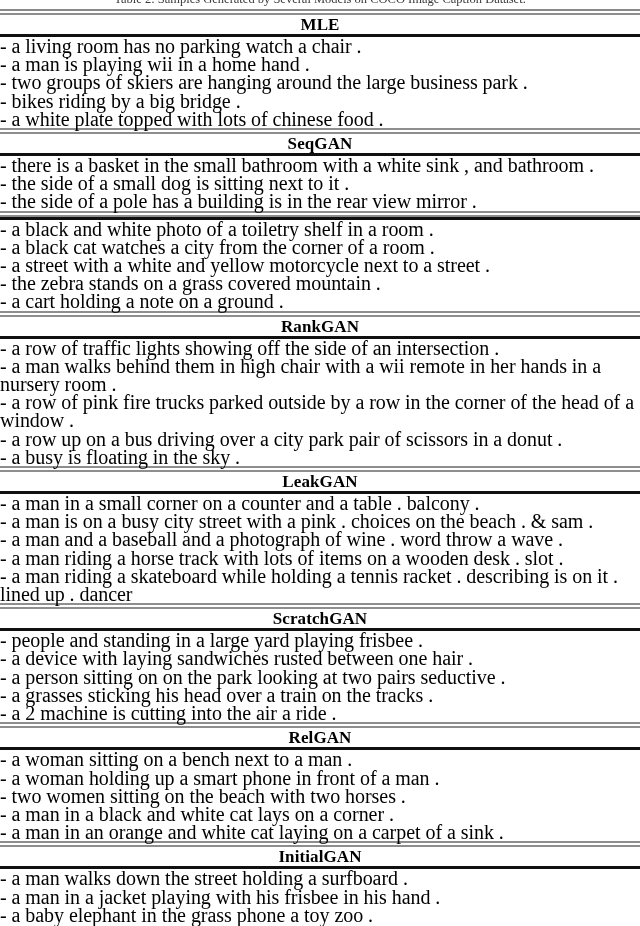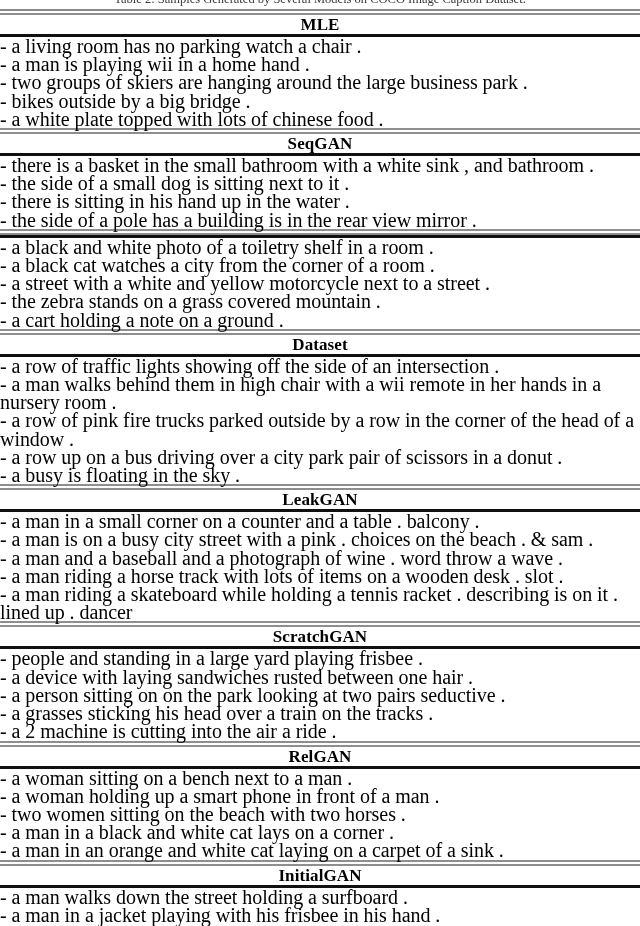--- a/index.html
+++ b/index.html
@@ -120,21 +120,21 @@
       <tr>
         <td class="sample-line">- a living room has no parking watch a chair .</td>
       </tr>
       <tr>
         <td class="sample-line">- a man is playing wii in a home hand .</td>
       </tr>
       <tr>
         <td class="sample-line">- two groups of skiers are hanging around the large business park .</td>
       </tr>
       <tr>
-        <td class="sample-line">- bikes outside by a big bridge .</td>
+        <td class="sample-line">- bikes riding by a big bridge .</td>
       </tr>
       <tr>
         <td class="sample-line">- a white plate topped with lots of chinese food .</td>
       </tr>
       <tr>
         <td class="rule-thin"></td>
       </tr>
       <tr>
         <td class="rule-gap"></td>
       </tr>
@@ -147,23 +147,20 @@
       <tr>
         <td class="rule-thick"></td>
       </tr>
       <tr>
         <td class="sample-line">- there is a basket in the small bathroom with a white sink , and bathroom .</td>
       </tr>
       <tr>
         <td class="sample-line">- the side of a small dog is sitting next to it .</td>
       </tr>
       <tr>
-        <td class="sample-line">- there is sitting in his hand up in the water .</td>
-      </tr>
-      <tr>
         <td class="sample-line">- the side of a pole has a building is in the rear view mirror .</td>
       </tr>
       <tr>
         <td class="rule-thin"></td>
       </tr>
       <tr>
         <td class="rule-gap"></td>
       </tr>
       <tr>
         <td class="rule-thin"></td>
@@ -189,21 +186,21 @@
       <tr>
         <td class="rule-thin"></td>
       </tr>
       <tr>
         <td class="rule-gap"></td>
       </tr>
       <tr>
         <td class="rule-thin"></td>
       </tr>
       <tr>
-        <td class="section-header">Dataset</td>
+        <td class="section-header">RankGAN</td>
       </tr>
       <tr>
         <td class="rule-thick"></td>
       </tr>
       <tr>
         <td class="sample-line">- a row of traffic lights showing off the side of an intersection .</td>
       </tr>
       <tr>
         <td class="sample-line wrapped">- a man walks behind them in high chair with a wii remote in her hands in a nursery room .</td>
       </tr>

